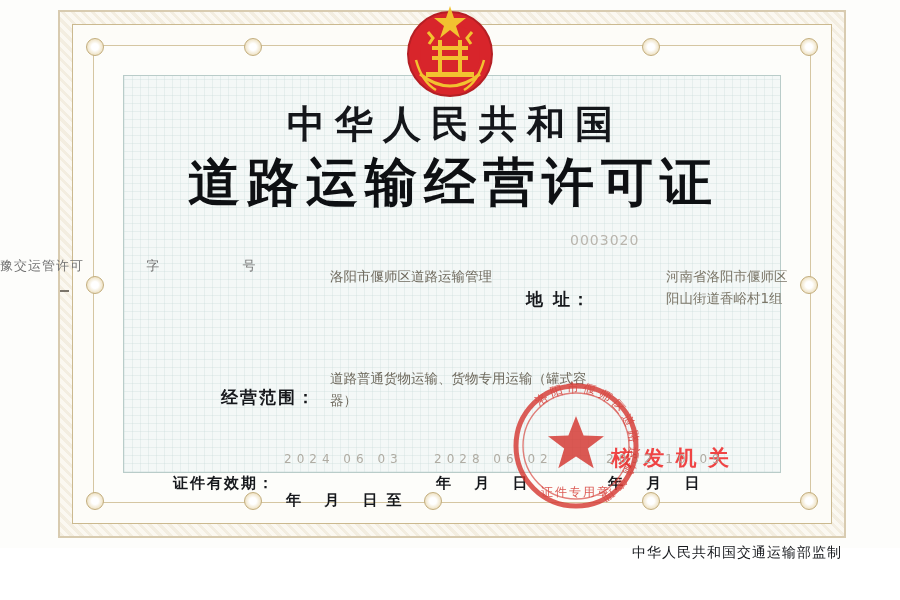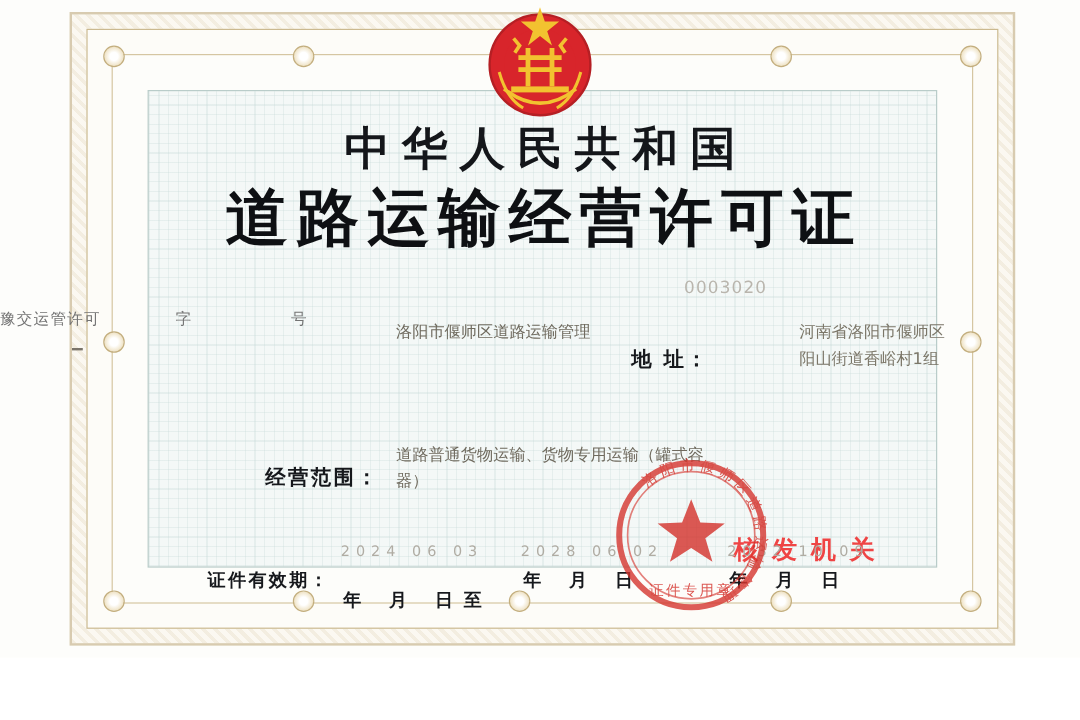--- a/index.html
+++ b/index.html
@@ -356,14 +356,15 @@
     <div class="date-faint" id="dfaint-1">2024  06   03</div>
     <div class="ymd with-to" id="ymd-1">年 月 日至</div>
 
     <div class="date-faint" id="dfaint-2">2028  06   02</div>
     <div class="ymd" id="ymd-2">年 月 日</div>
 
     <div class="date-faint" id="dfaint-3">2032  10   09</div>
     <div class="ymd" id="ymd-3">年 月 日</div>
   </div>
 
+  <div class="footer">中华人民共和国交通运输部监制</div>
 
 </div>
 
 </body></html>

